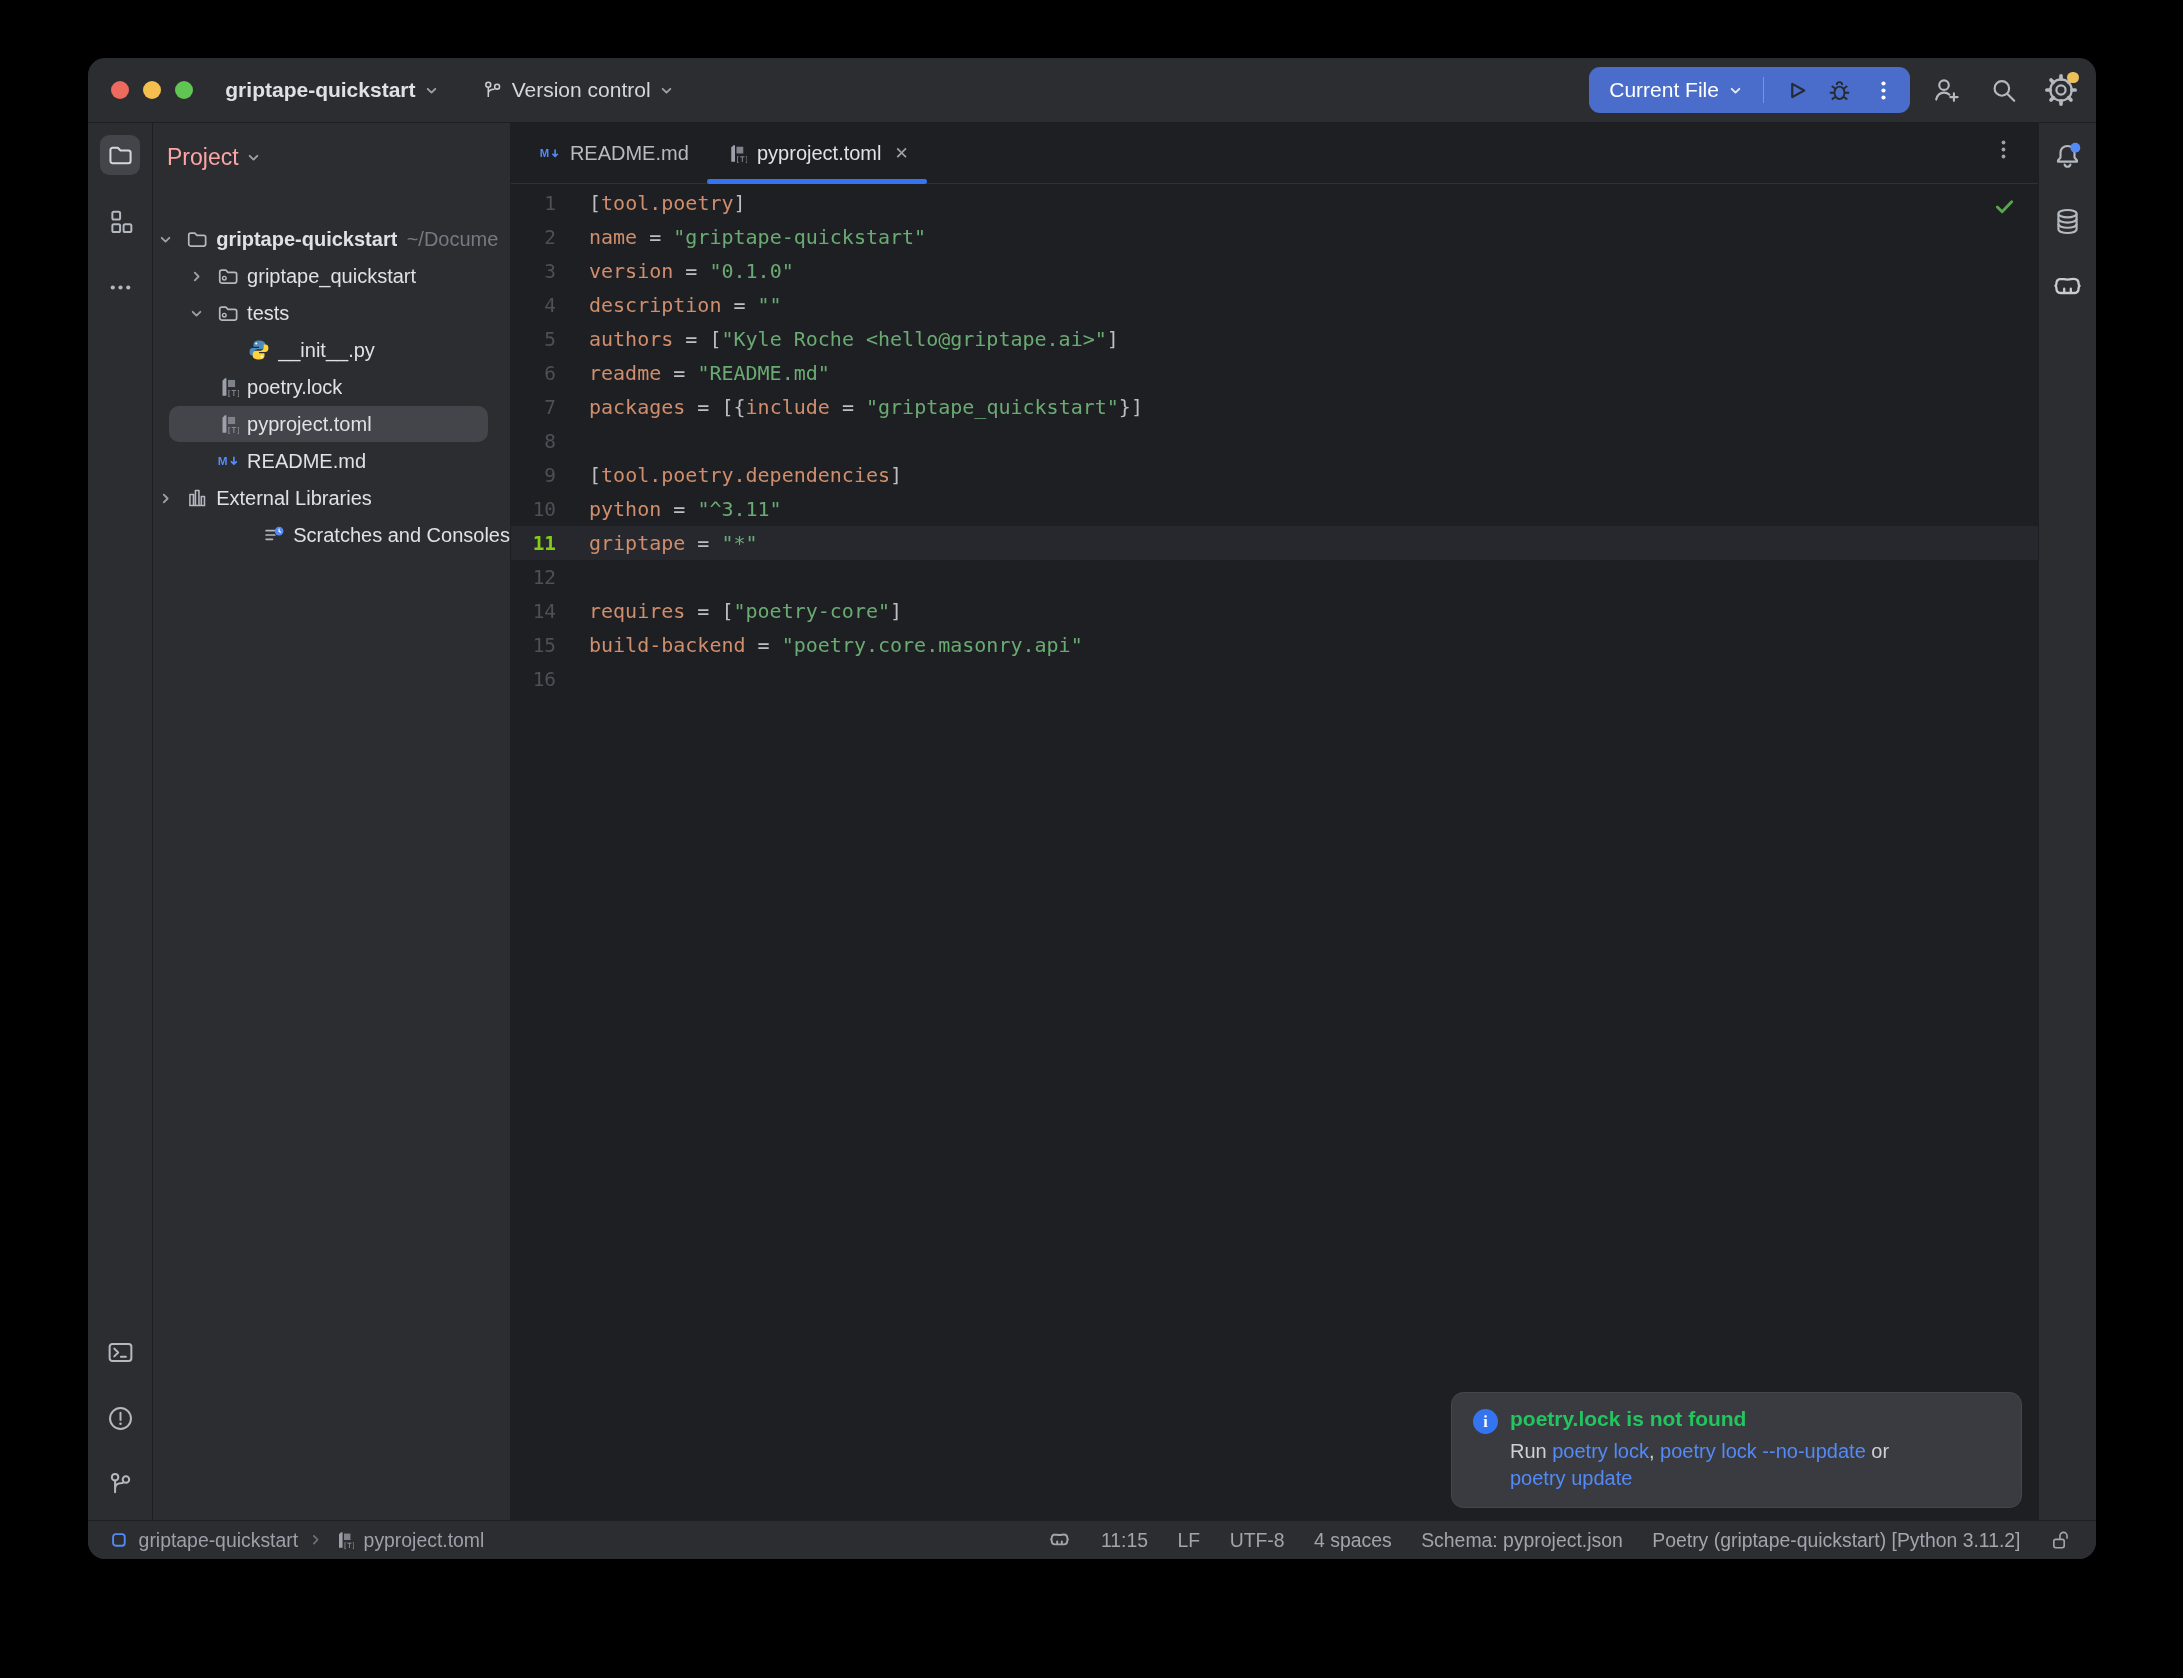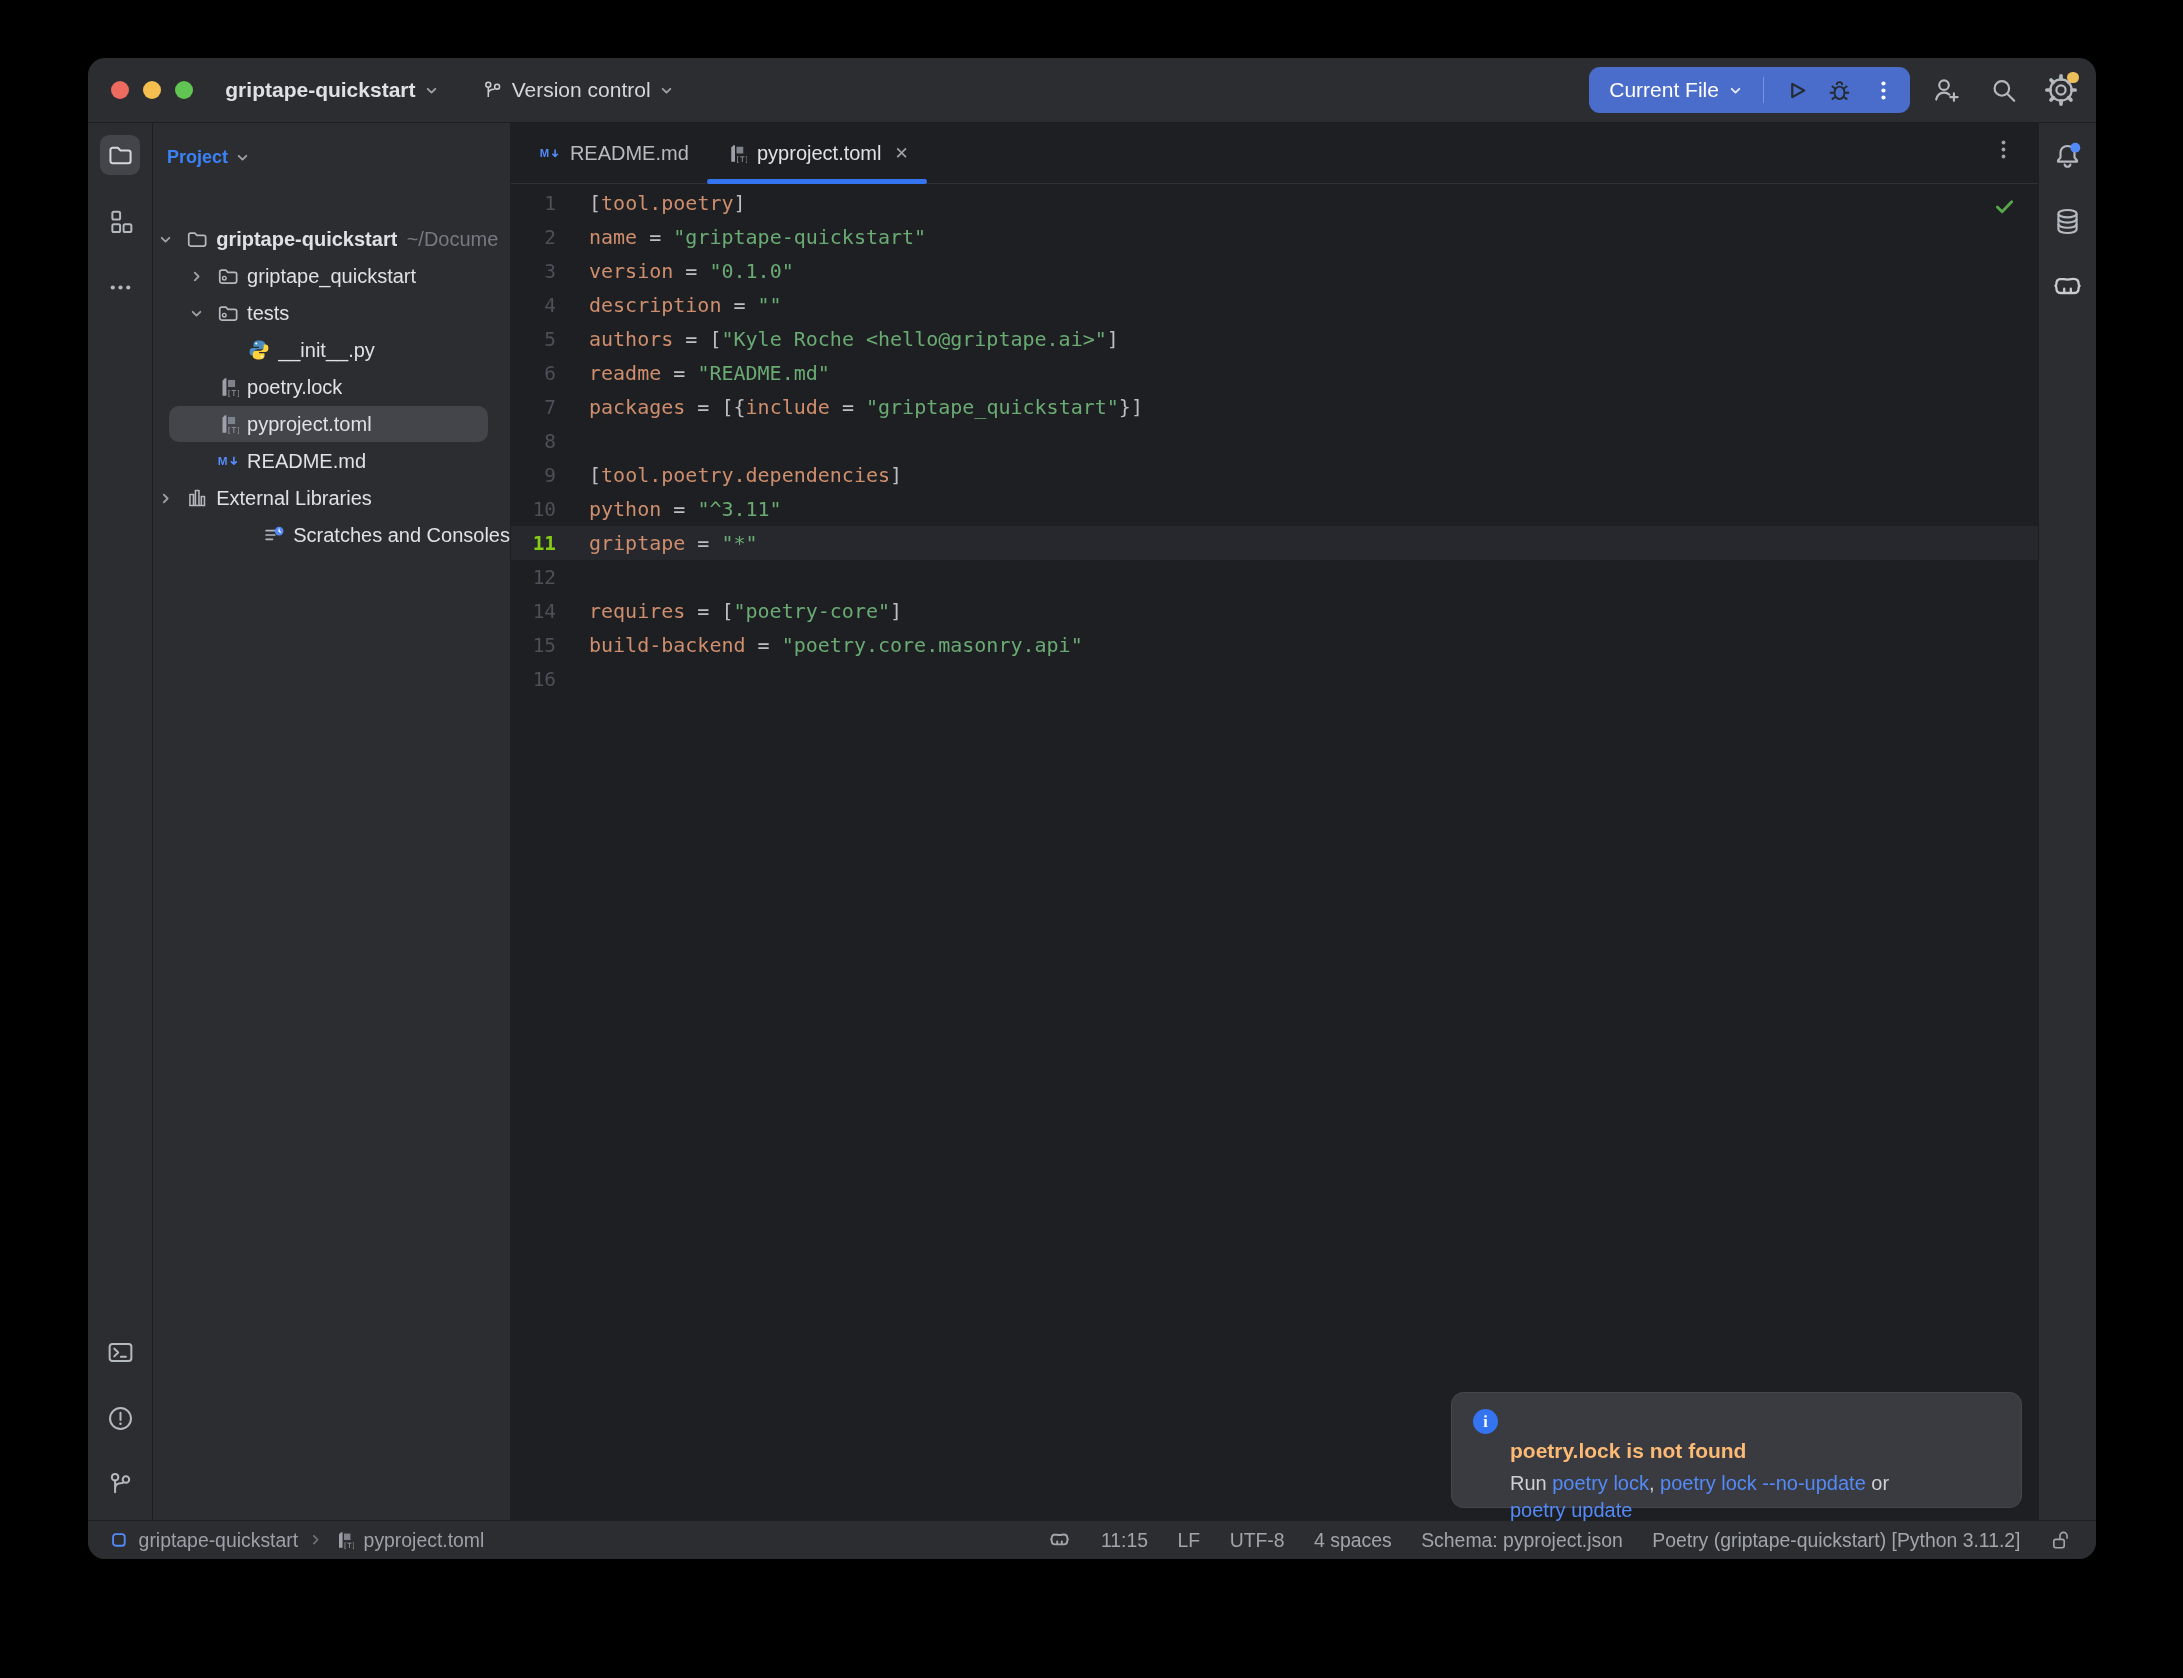--- a/index.html
+++ b/index.html
@@ -35,21 +35,21 @@
             padding-top:12.4px; padding-bottom:15.5px; }
   .stripe.left  { width:65px; border-right:1.6px solid #1E1F22; }
   .stripe.right { width:58px; border-left:1.6px solid #1E1F22; }
   .stripe .tool-btn { margin-bottom:26px; }
   .stripe .tool-btn.active { background:#43454A; }
   .stripe .spacer { margin-top:auto; }
 
   
   .project-panel { width:358px; flex:0 0 auto; border-right:1.6px solid #1E1F22; overflow:hidden; }
   .panel-header { height:68px; display:flex; align-items:center; padding-left:14px; gap:6.2px; }
-  .panel-header .ttl { color:#3b82f6; font-size:18px; font-weight:bold; }
+  .panel-header .ttl { color:#fca5a5; font-size:23px; font-weight:normal; }
   .tree { font-size:20px; color:#DFE1E5; }
   .trow { height:37px; display:flex; align-items:center; position:relative; white-space:nowrap; }
   .trow.selected::before { content:""; position:absolute; left:16.3px; right:22px; top:0.8px; bottom:0.8px;
                            background:#43454A; border-radius:10px; }
   .trow > * { position:relative; }
   .chev-slot { width:18.6px; flex:0 0 auto; display:flex; justify-content:center; }
   .gap12 { width:11px; flex:0 0 auto; }
   .ticon { width:22px; height:22px; flex:0 0 auto; display:flex; align-items:center; justify-content:center; }
   .tlabel { margin-left:8.5px; overflow:hidden; }
   .tlabel.bold { font-weight:bold; }
@@ -78,21 +78,21 @@
   .tk-p { color:#BCBEC4; } .tk-k { color:#CF8E6D; } .tk-s { color:#6AAB73; }
   .inspect-ok { position:absolute; top:11px; right:22px; }
 
   
   .notif { position:absolute; left:1363px; top:1269px; width:571px; height:116px;
            background:#393B40; border:0.8px solid #45474D; border-radius:12.4px;
            padding:14px 18.6px 14px 58px; color:#CED0D6; font-size:20px; z-index:5; }
   .notif .info-ic { position:absolute; left:21px; top:16.3px; width:25px; height:25px; border-radius:50%;
                     background:#3574F0; color:#fff; display:flex; align-items:center; justify-content:center;
                     font-size:16.3px; font-weight:bold; font-family:"Liberation Serif", serif; }
-  .notif .ntitle { color:#fdba74; font-weight:bold; font-size:21px;margin-top:32px; }
+  .notif .ntitle { color:#22c55e; font-weight:bold; font-size:21px; }
   .notif .nbody { margin-top:7px; line-height:27px; }
   .nlink { color:#548AF7; }
 
   
   .statusbar { height:39px; flex:0 0 auto; border-top:1.6px solid #1E1F22; background:#2B2D30;
                display:flex; align-items:center; padding:0 23px 0 22px; color:#9DA0A8; font-size:19.4px; }
   .crumbs { display:flex; align-items:center; gap:10px; }
   .sb-right { margin-left:auto; display:flex; align-items:flex-end; gap:29.5px; color:#A1A5AC; }
   .sb-item { white-space:nowrap; }
   svg { display:block; }

